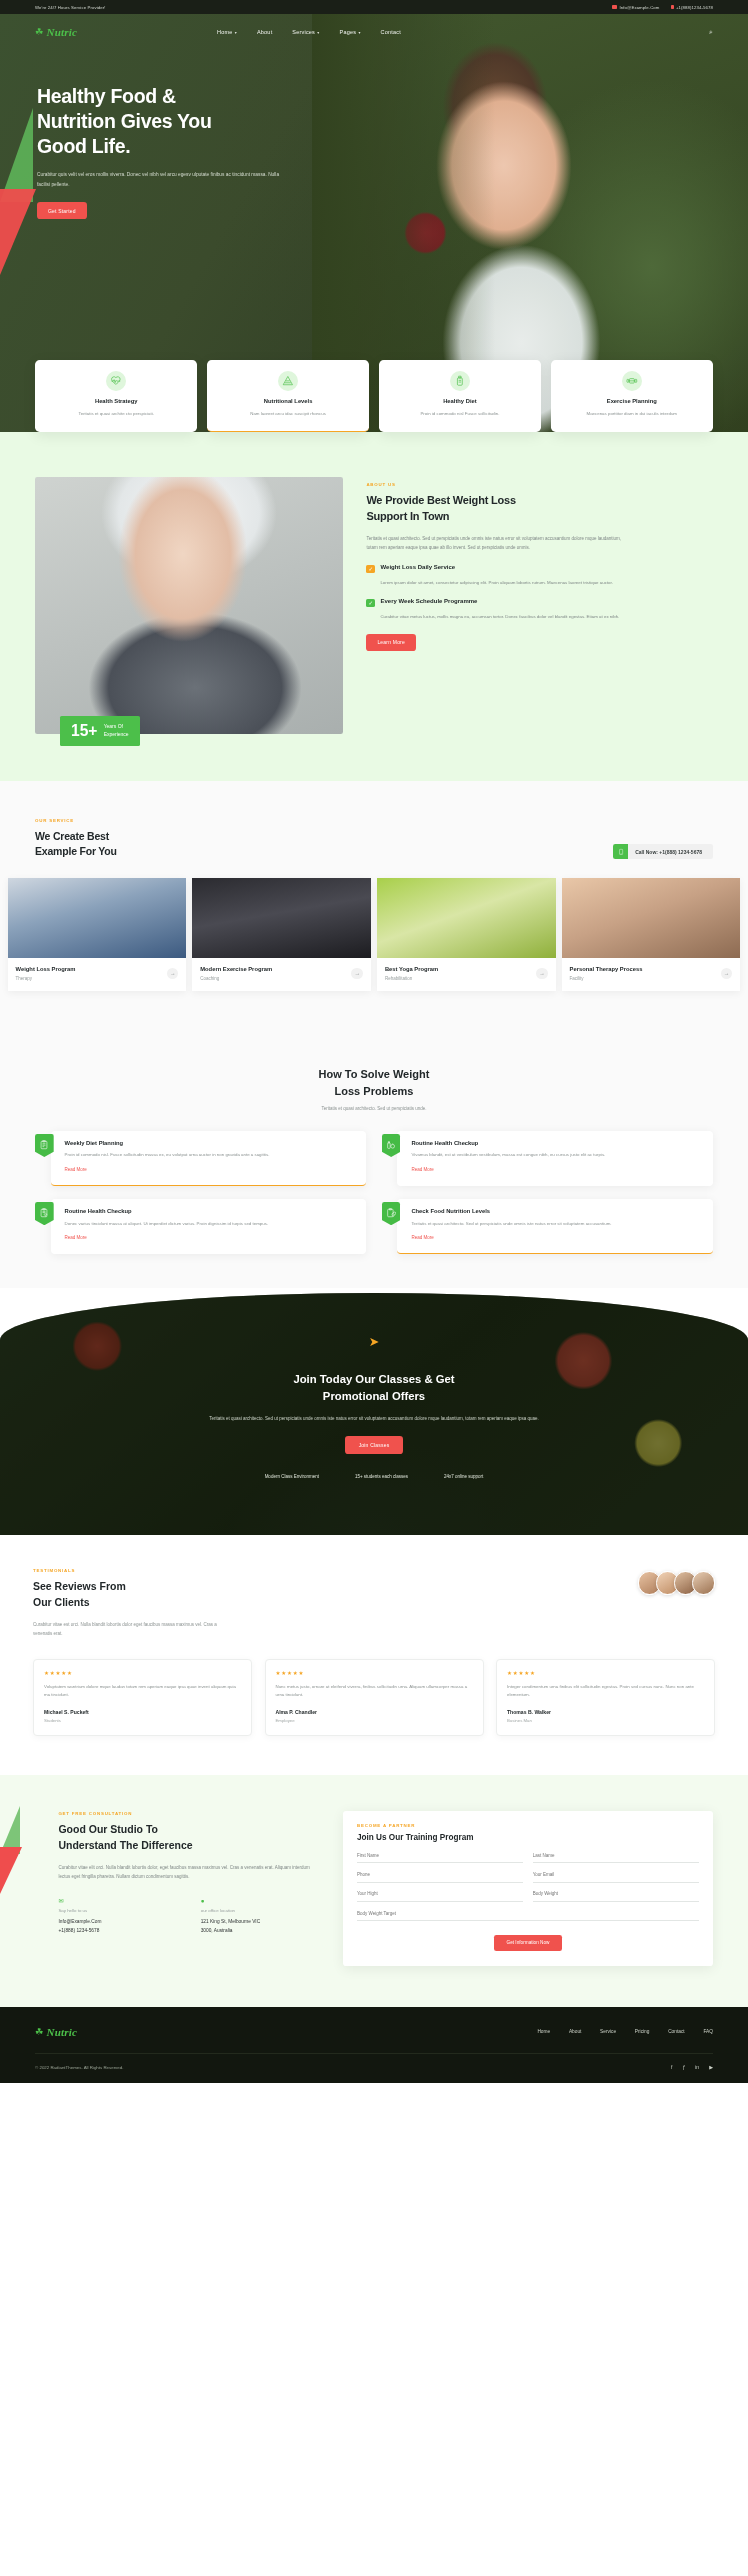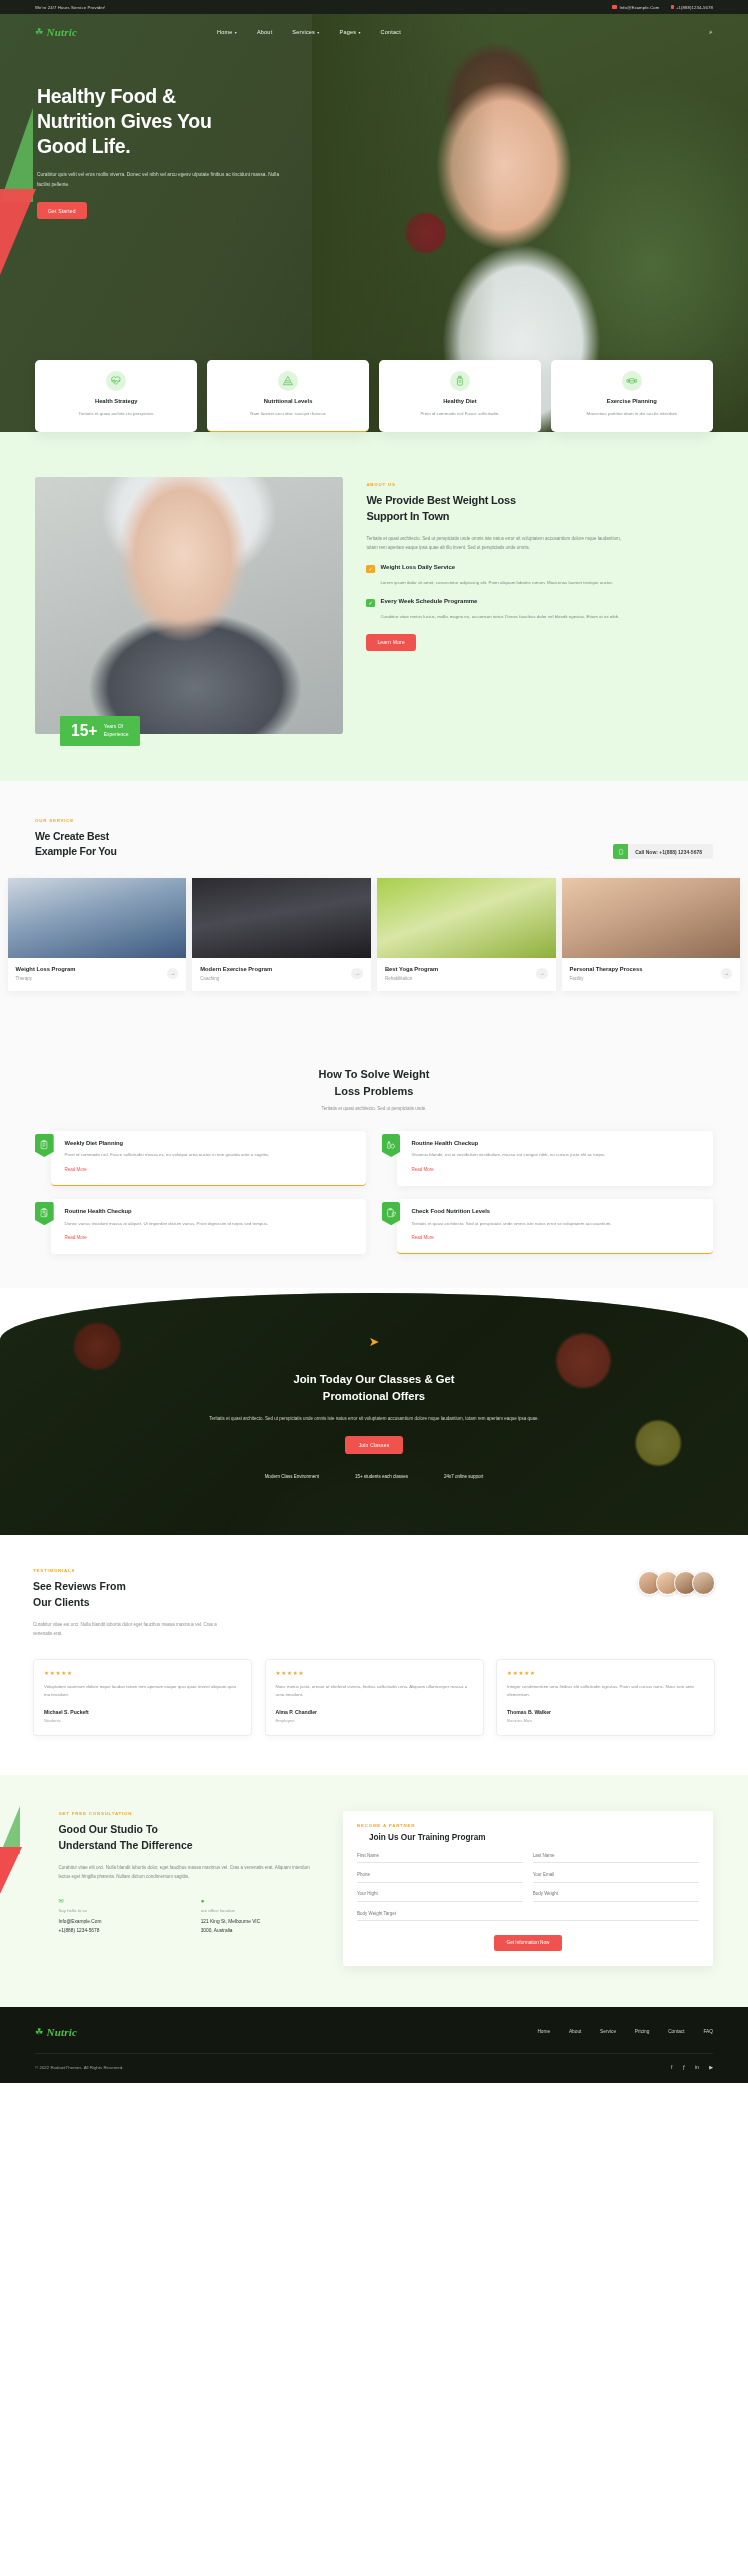--- a/index.html
+++ b/index.html
@@ -306,21 +306,21 @@
   .contact-row { margin-top: 15.6px; display: flex; gap: 20px; }
   .cblock { flex: 1; }
   .cblock .cb-ic2 { font-size: 6.2px; color: #4cbf4a; }
   .cblock .cb-lbl { margin-top: 3.9px; font-size: 4.4px; color: #9aa0a0; }
   .cblock .cb-v { margin-top: 4.7px; font-size: 4.8px; color: #2e3233; line-height: 1.9; }
   .consult-right {
     flex: 1; background: #fff; border-radius: 3.1px;
     padding: 12.5px 14px 15.6px; box-shadow: 0 2.3px 12.5px rgba(0,0,0,.07);
   }
   .consult-right .eyebrow { margin-bottom: 4.7px; }
-  .consult-right h3 { font-size: 8.2px; font-weight: bold; color: #22282a; margin-left: 12px; }
+  .consult-right h3 { font-size: 8.2px; font-weight: bold; color: #22282a; }
   .form { margin-top: 11px; display: grid; grid-template-columns: 1fr 1fr; gap: 8.6px 9.4px; }
   .form .full { grid-column: 1 / -1; }
   .fld {
     border: none; border-bottom: 0.8px solid #e2e6e4;
     background: transparent; font-size: 4.5px; color: #9aa0a0;
     padding: 0 0 4.7px; font-family: "Liberation Sans", sans-serif;
     outline: none; width: 100%;
   }
   .submit {
     grid-column: 1 / -1; justify-self: center; margin-top: 4.7px;

